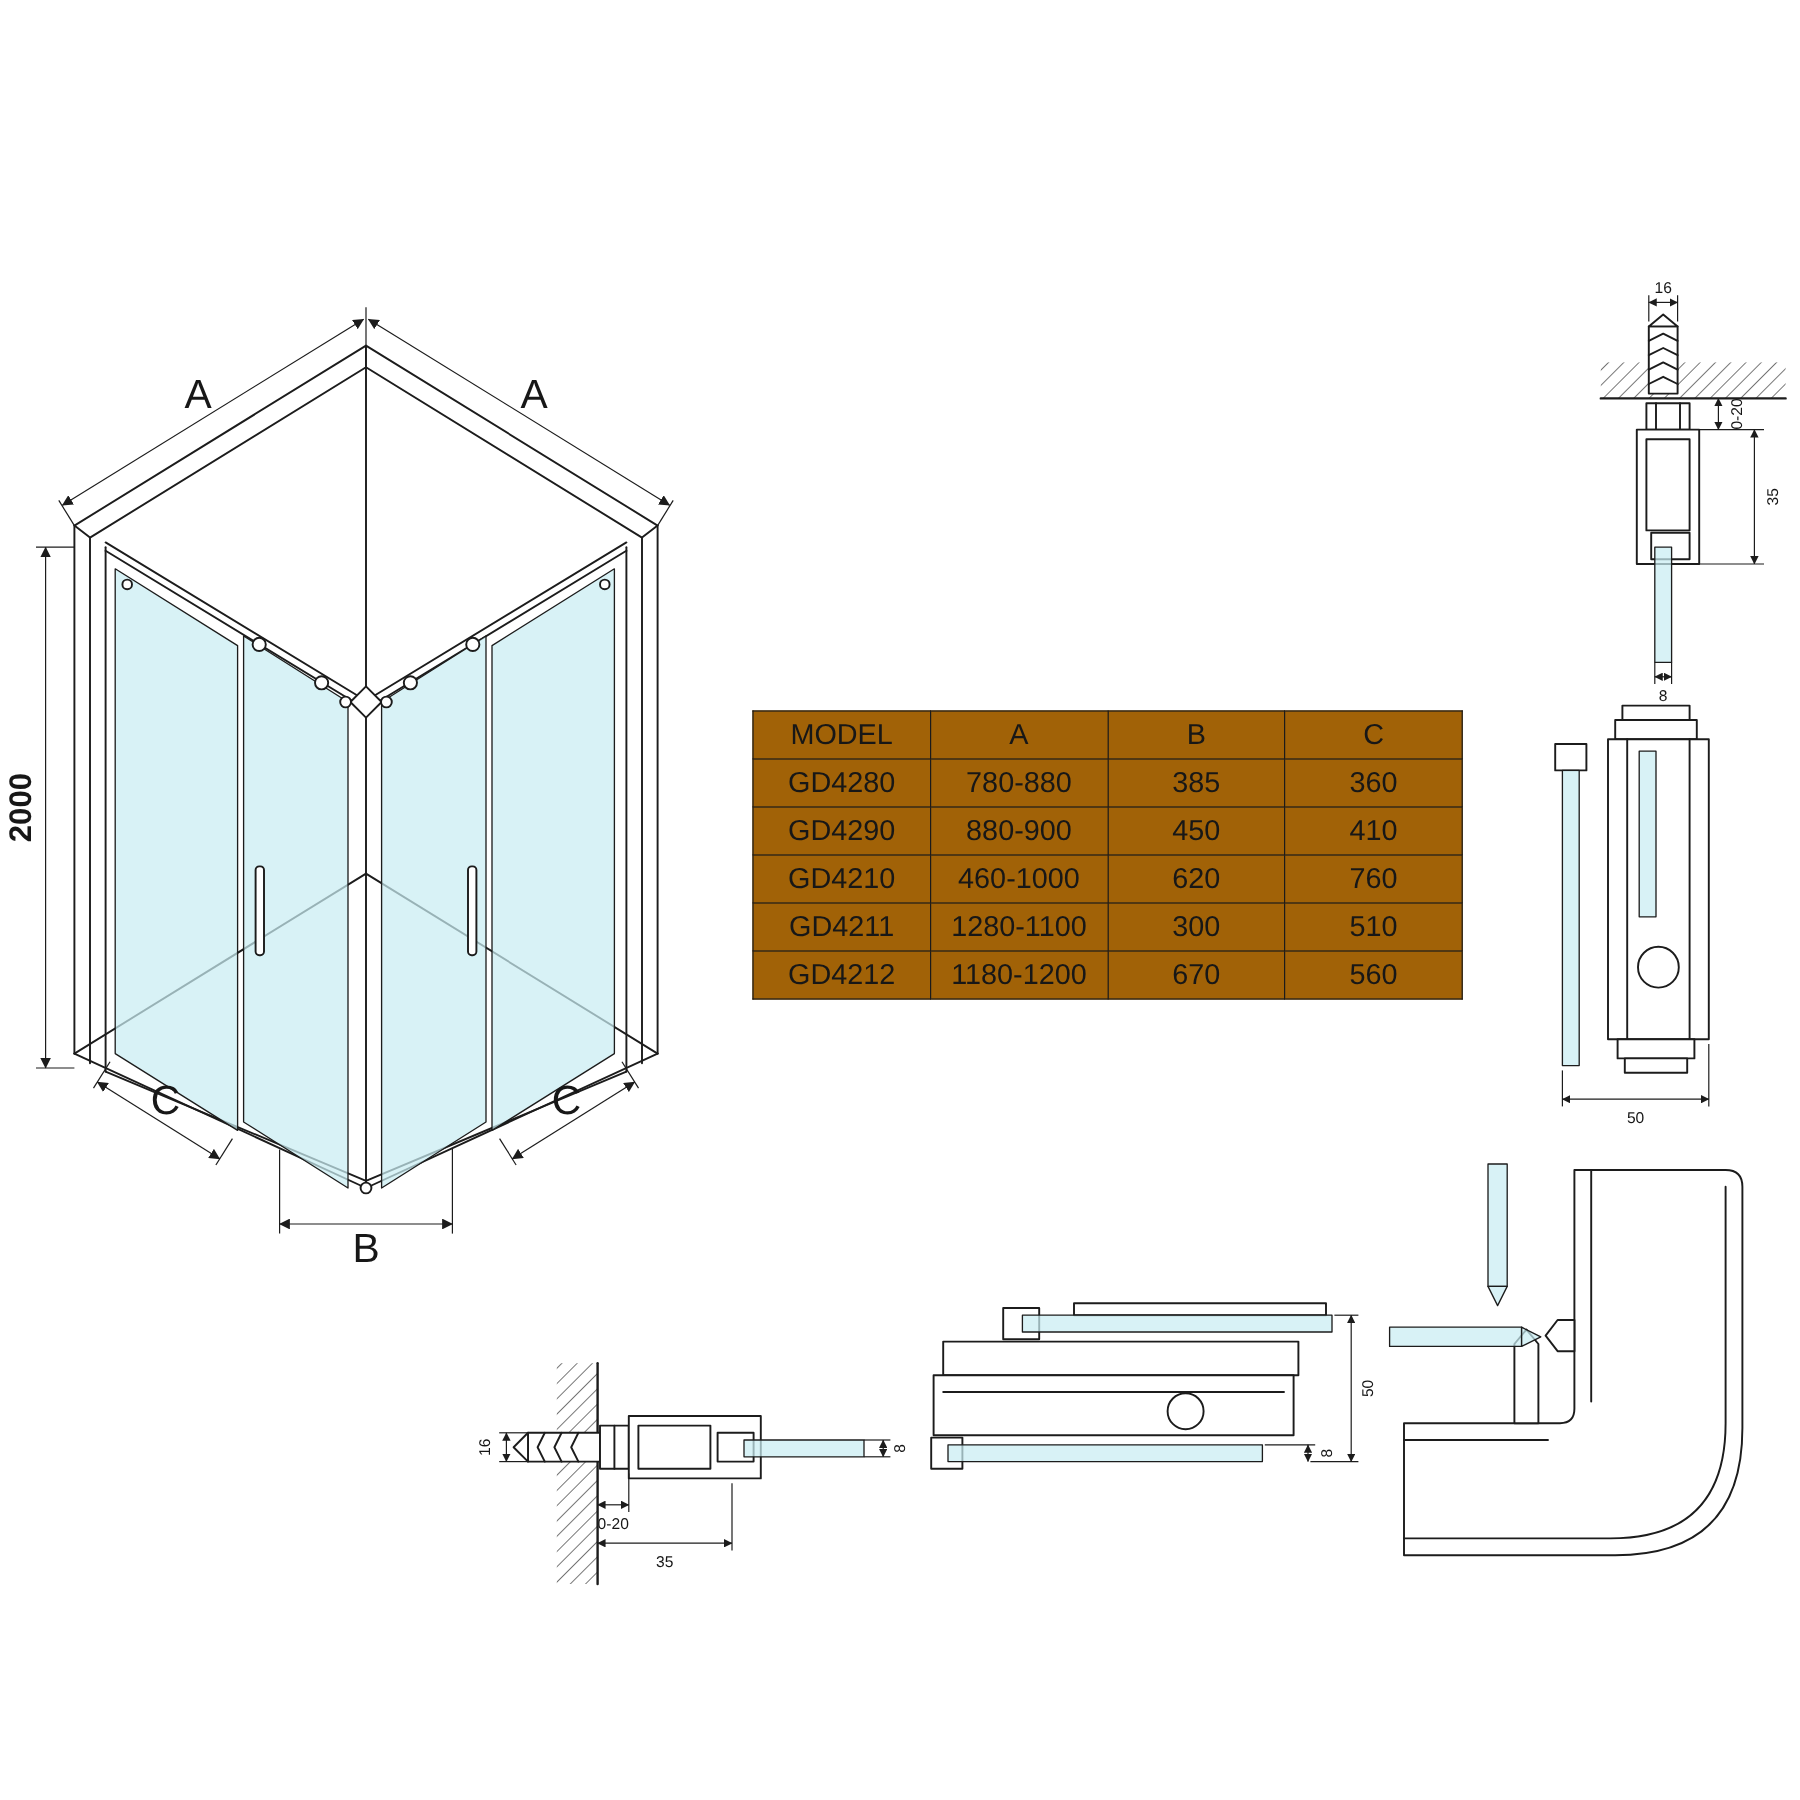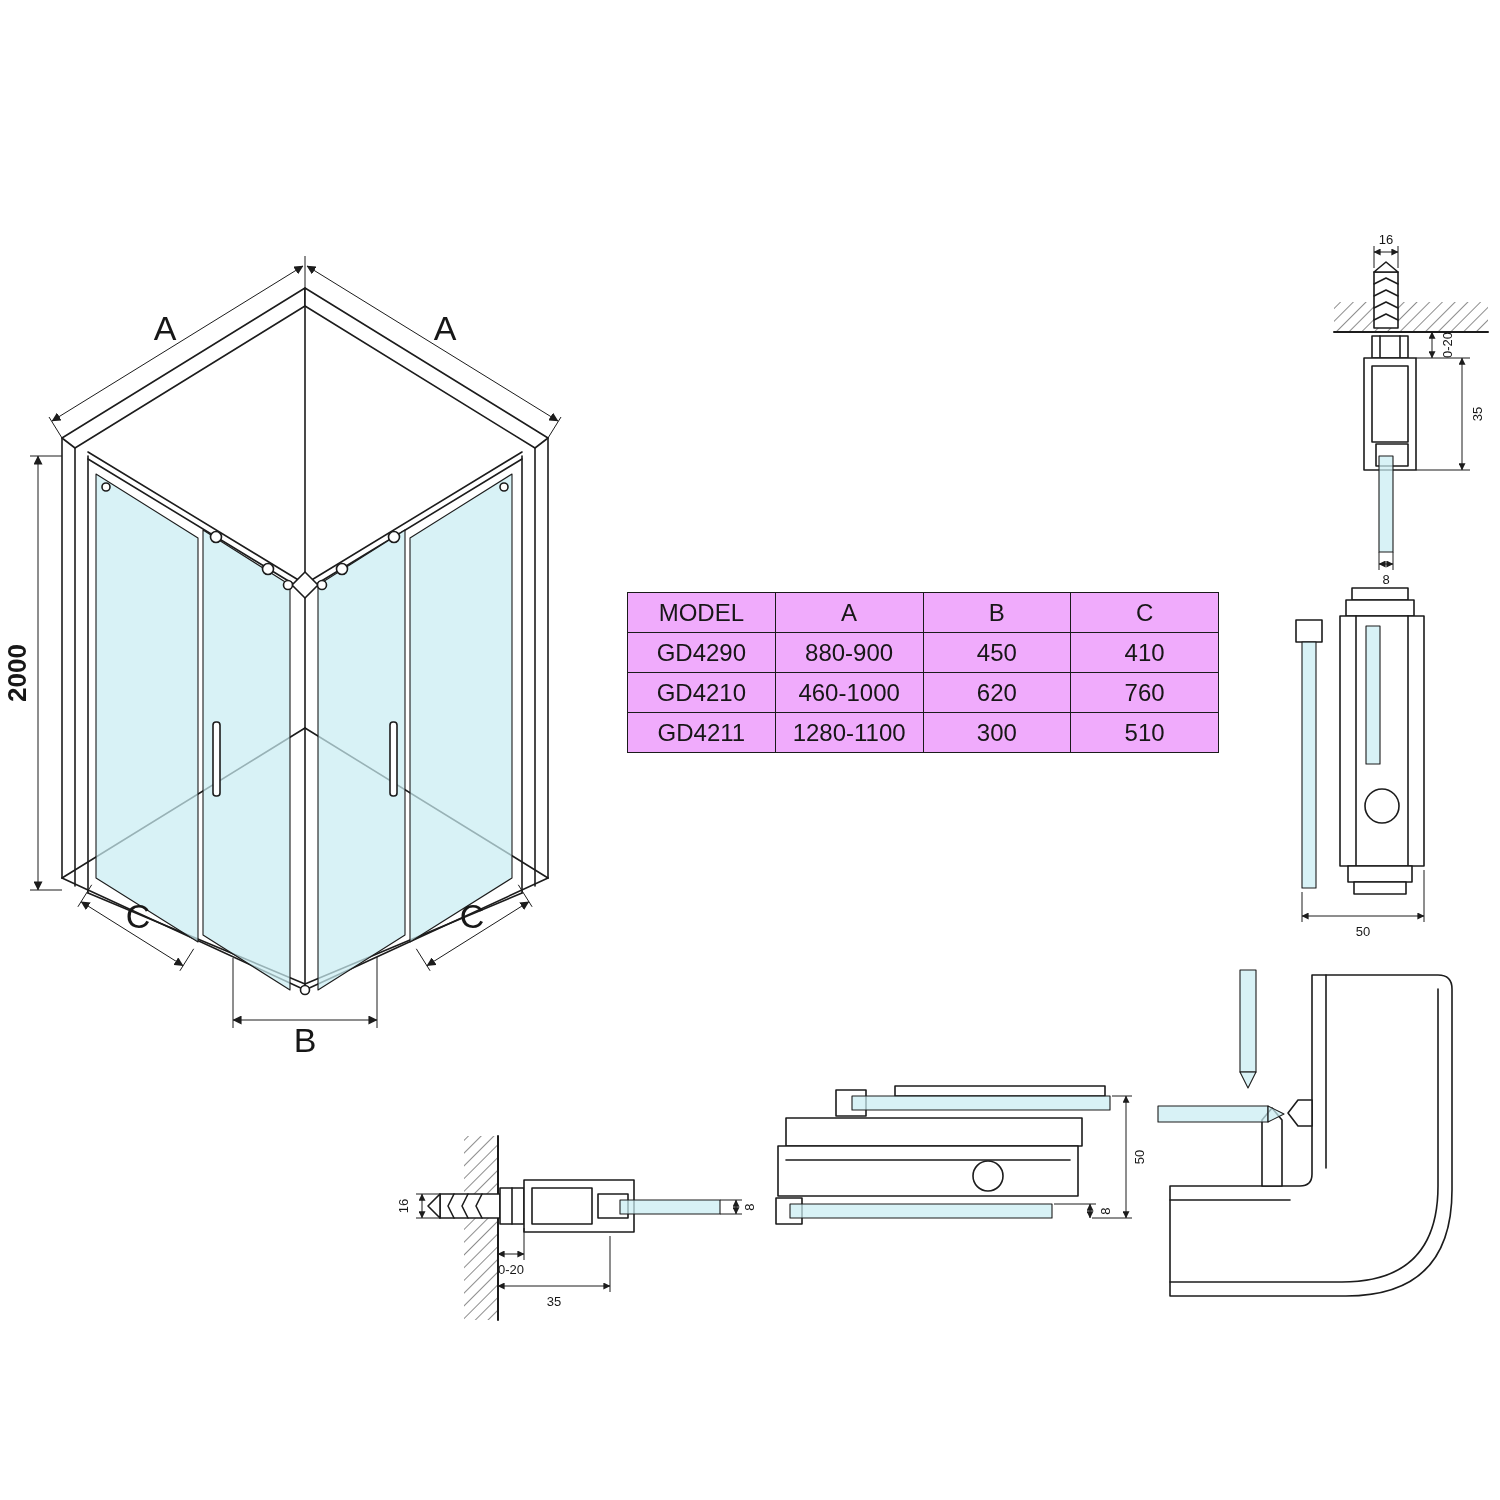--- a/index.html
+++ b/index.html
@@ -9,21 +9,21 @@
   .abs{position:absolute}
   svg{display:block;overflow:visible}
   svg text{font-family:"Liberation Sans",sans-serif;fill:#171717;stroke:none}
   .ln{stroke:var(--line,#1c1c1c);stroke-width:1.6;fill:none;stroke-linecap:round;stroke-linejoin:round}
   .lnf{stroke:var(--line,#1c1c1c);stroke-width:1.6;fill:#fff;stroke-linejoin:round}
   .glass{stroke:var(--line,#1c1c1c);stroke-width:1.1;fill:var(--glass,#c9edf3);fill-opacity:.72;stroke-linejoin:round}
   .dim{stroke:var(--line,#1c1c1c);stroke-width:1;fill:none}
   .t34{font-size:34px}
   .t26{font-size:26px;font-weight:bold}
   .t13{font-size:13px}
-  table.spec{position:absolute;left:627px;top:592px;width:592px;border-collapse:collapse;background:#f0abfc;table-layout:fixed}
+  table.spec{position:absolute;left:627px;top:592px;width:592px;border-collapse:collapse;background:#a16207;table-layout:fixed}
   table.spec th,table.spec td{border:1.6px solid #1b1b1b;height:40px;text-align:center;vertical-align:middle;font-size:24px;font-weight:400;padding:0 6px}
 </style>
 </head>
 <body>
 
 <div class="page">
 
   <svg class="abs" style="left:0;top:0" width="640" height="1100" viewBox="0 0 640 1100">
     <defs>
       <marker id="arM" viewBox="0 0 10 10" refX="9.5" refY="5" markerWidth="9" markerHeight="9" orient="auto-start-reverse">
@@ -117,36 +117,48 @@
     <thead>
       <tr>
         <th>MODEL</th>
         <th>A</th>
         <th>B</th>
         <th>C</th>
       </tr>
     </thead>
     <tbody>
       <tr>
+        <td>GD4280</td>
+        <td>780-880</td>
+        <td>385</td>
+        <td>360</td>
+      </tr>
+      <tr>
         <td>GD4290</td>
         <td>880-900</td>
         <td>450</td>
         <td>410</td>
       </tr>
       <tr>
         <td>GD4210</td>
         <td>460-1000</td>
         <td>620</td>
         <td>760</td>
       </tr>
       <tr>
         <td>GD4211</td>
         <td>1280-1100</td>
         <td>300</td>
         <td>510</td>
+      </tr>
+      <tr>
+        <td>GD4212</td>
+        <td>1180-1200</td>
+        <td>670</td>
+        <td>560</td>
       </tr>
     </tbody>
   </table>
 
   <svg class="abs" style="left:1320px;top:230px" width="180" height="360" viewBox="1320 230 180 360">
     <defs>
       <marker id="arA" viewBox="0 0 10 10" refX="9.5" refY="5" markerWidth="7" markerHeight="7" orient="auto-start-reverse">
         <path d="M0,0 L10,5 L0,10 Z" fill="#1c1c1c"></path>
       </marker>
       <pattern id="hatchA" width="9" height="9" patternUnits="userSpaceOnUse" patternTransform="rotate(45)">

